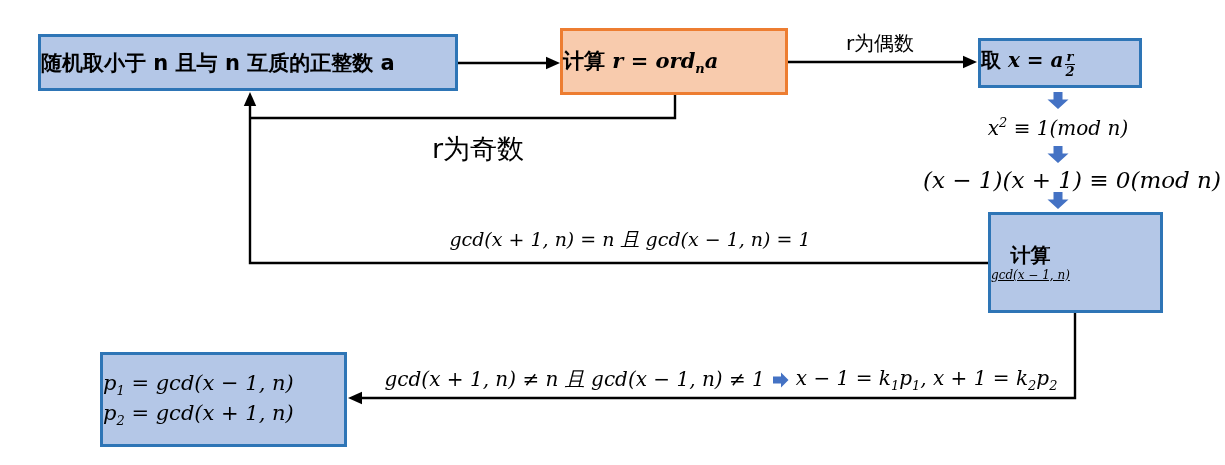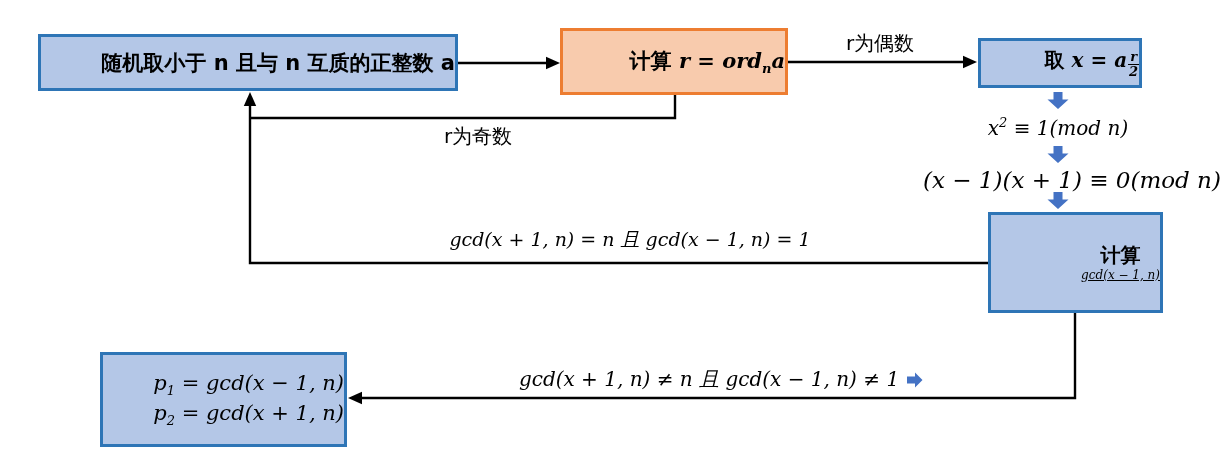--- a/index.html
+++ b/index.html
@@ -3,21 +3,21 @@
 <meta charset="utf-8">
 <style>
   html,body{margin:0;padding:0;}
   body{background:#ffffff;font-family:"DejaVu Sans","Liberation Sans",sans-serif;}
   #canvas{position:relative;width:1225px;height:465px;background:var(--canvas_bg,#ffffff);overflow:hidden;}
   svg.overlay{position:absolute;left:0;top:0;width:1225px;height:465px;}
   .connector{stroke:var(--line,#000);stroke-width:2.4;fill:none;}
   .head{fill:var(--line,#000);stroke:none;}
   .bluearrow{fill:var(--arrow_blue,#4472c4);stroke:none;}
 
-  .box{position:absolute;display:flex;align-items:center;justify-content:flex-end;
+  .box{position:absolute;display:flex;align-items:center;justify-content:flex-start;
        box-sizing:border-box;border:3px solid;text-align:center;}
   .box.blue{background:var(--blue_fill,#b4c7e7);border-color:var(--blue_border,#2e75b6);}
   .box.orange{background:var(--orange_fill,#f8cbad);border-color:var(--orange_border,#ed7d31);}
 
   .cjk{font-weight:bold;color:#000;}
   .math{font-family:"DejaVu Serif","Liberation Serif",serif;font-style:italic;color:#000;}
   .mathb{font-family:"DejaVu Serif","Liberation Serif",serif;font-style:italic;font-weight:bold;color:#000;}
 
   .lbl{position:absolute;color:#000;white-space:nowrap;}
   .center{text-align:center;}
@@ -79,21 +79,21 @@
           <span class="num">r</span>
           <span>2</span>
         </span>
     </span>
   </div>
 
   <div class="lbl center" style="left:800px;top:30px;width:160px;font-size:20px;">
     <span class="math" style="font-family:'DejaVu Sans',sans-serif;font-style:normal;">r为偶数</span>
   </div>
 
-  <div class="lbl center" style="left:398px;top:123px;width:160px;font-size:20px;">
+  <div class="lbl center" style="left:398px;top:131px;width:160px;font-size:27px;">
     <span>r为奇数</span>
   </div>
 
   <div class="lbl center math" style="left:955px;top:115px;width:206px;font-size:20px;">
     <span>x</span><sup class="sp">2</sup><span> ≡ 1(mod n)</span>
   </div>
 
   <div class="lbl center math" style="left:923px;top:167px;width:270px;font-size:23px;">
     <span>(x − 1)(x + 1) ≡ 0(mod n)</span>
   </div>
@@ -107,20 +107,21 @@
 
   <div class="lbl center math" style="left:380px;top:227px;width:500px;font-size:19px;">
     <span>gcd(x + 1, n) = n 且 gcd(x − 1, n) = 1</span>
   </div>
 
   <div class="lbl row" style="left:368px;top:366px;width:706px;font-size:20px;gap:7px;">
     <span class="math">gcd(x + 1, n) ≠ n 且 gcd(x − 1, n) ≠ 1</span>
     <svg width="17" height="16" viewBox="0 0 17 16" style="flex:none;">
         <polygon class="bluearrow" points="1,4.5 9,4.5 9,0.5 16.5,8 9,15.5 9,11.5 1,11.5"></polygon>
       </svg>
+    <span class="math"><span>x − 1 = k</span><sub class="sb">1</sub><span>p</span><sub class="sb">1</sub><span>,  x + 1 = k</span><sub class="sb">2</sub><span>p</span><sub class="sb">2</sub></span>
   </div>
 
   <div class="box blue" style="left:100px;top:352px;width:247px;height:95px;">
     <div class="stack" style="align-items:flex-start;">
       <span class="math" style="font-size:21px;"><span>p</span><sub class="sb">1</sub><span> = gcd(x − 1, n)</span></span>
       <span class="math" style="font-size:21px;"><span>p</span><sub class="sb">2</sub><span> = gcd(x + 1, n)</span></span>
     </div>
   </div>
 
 </div>

